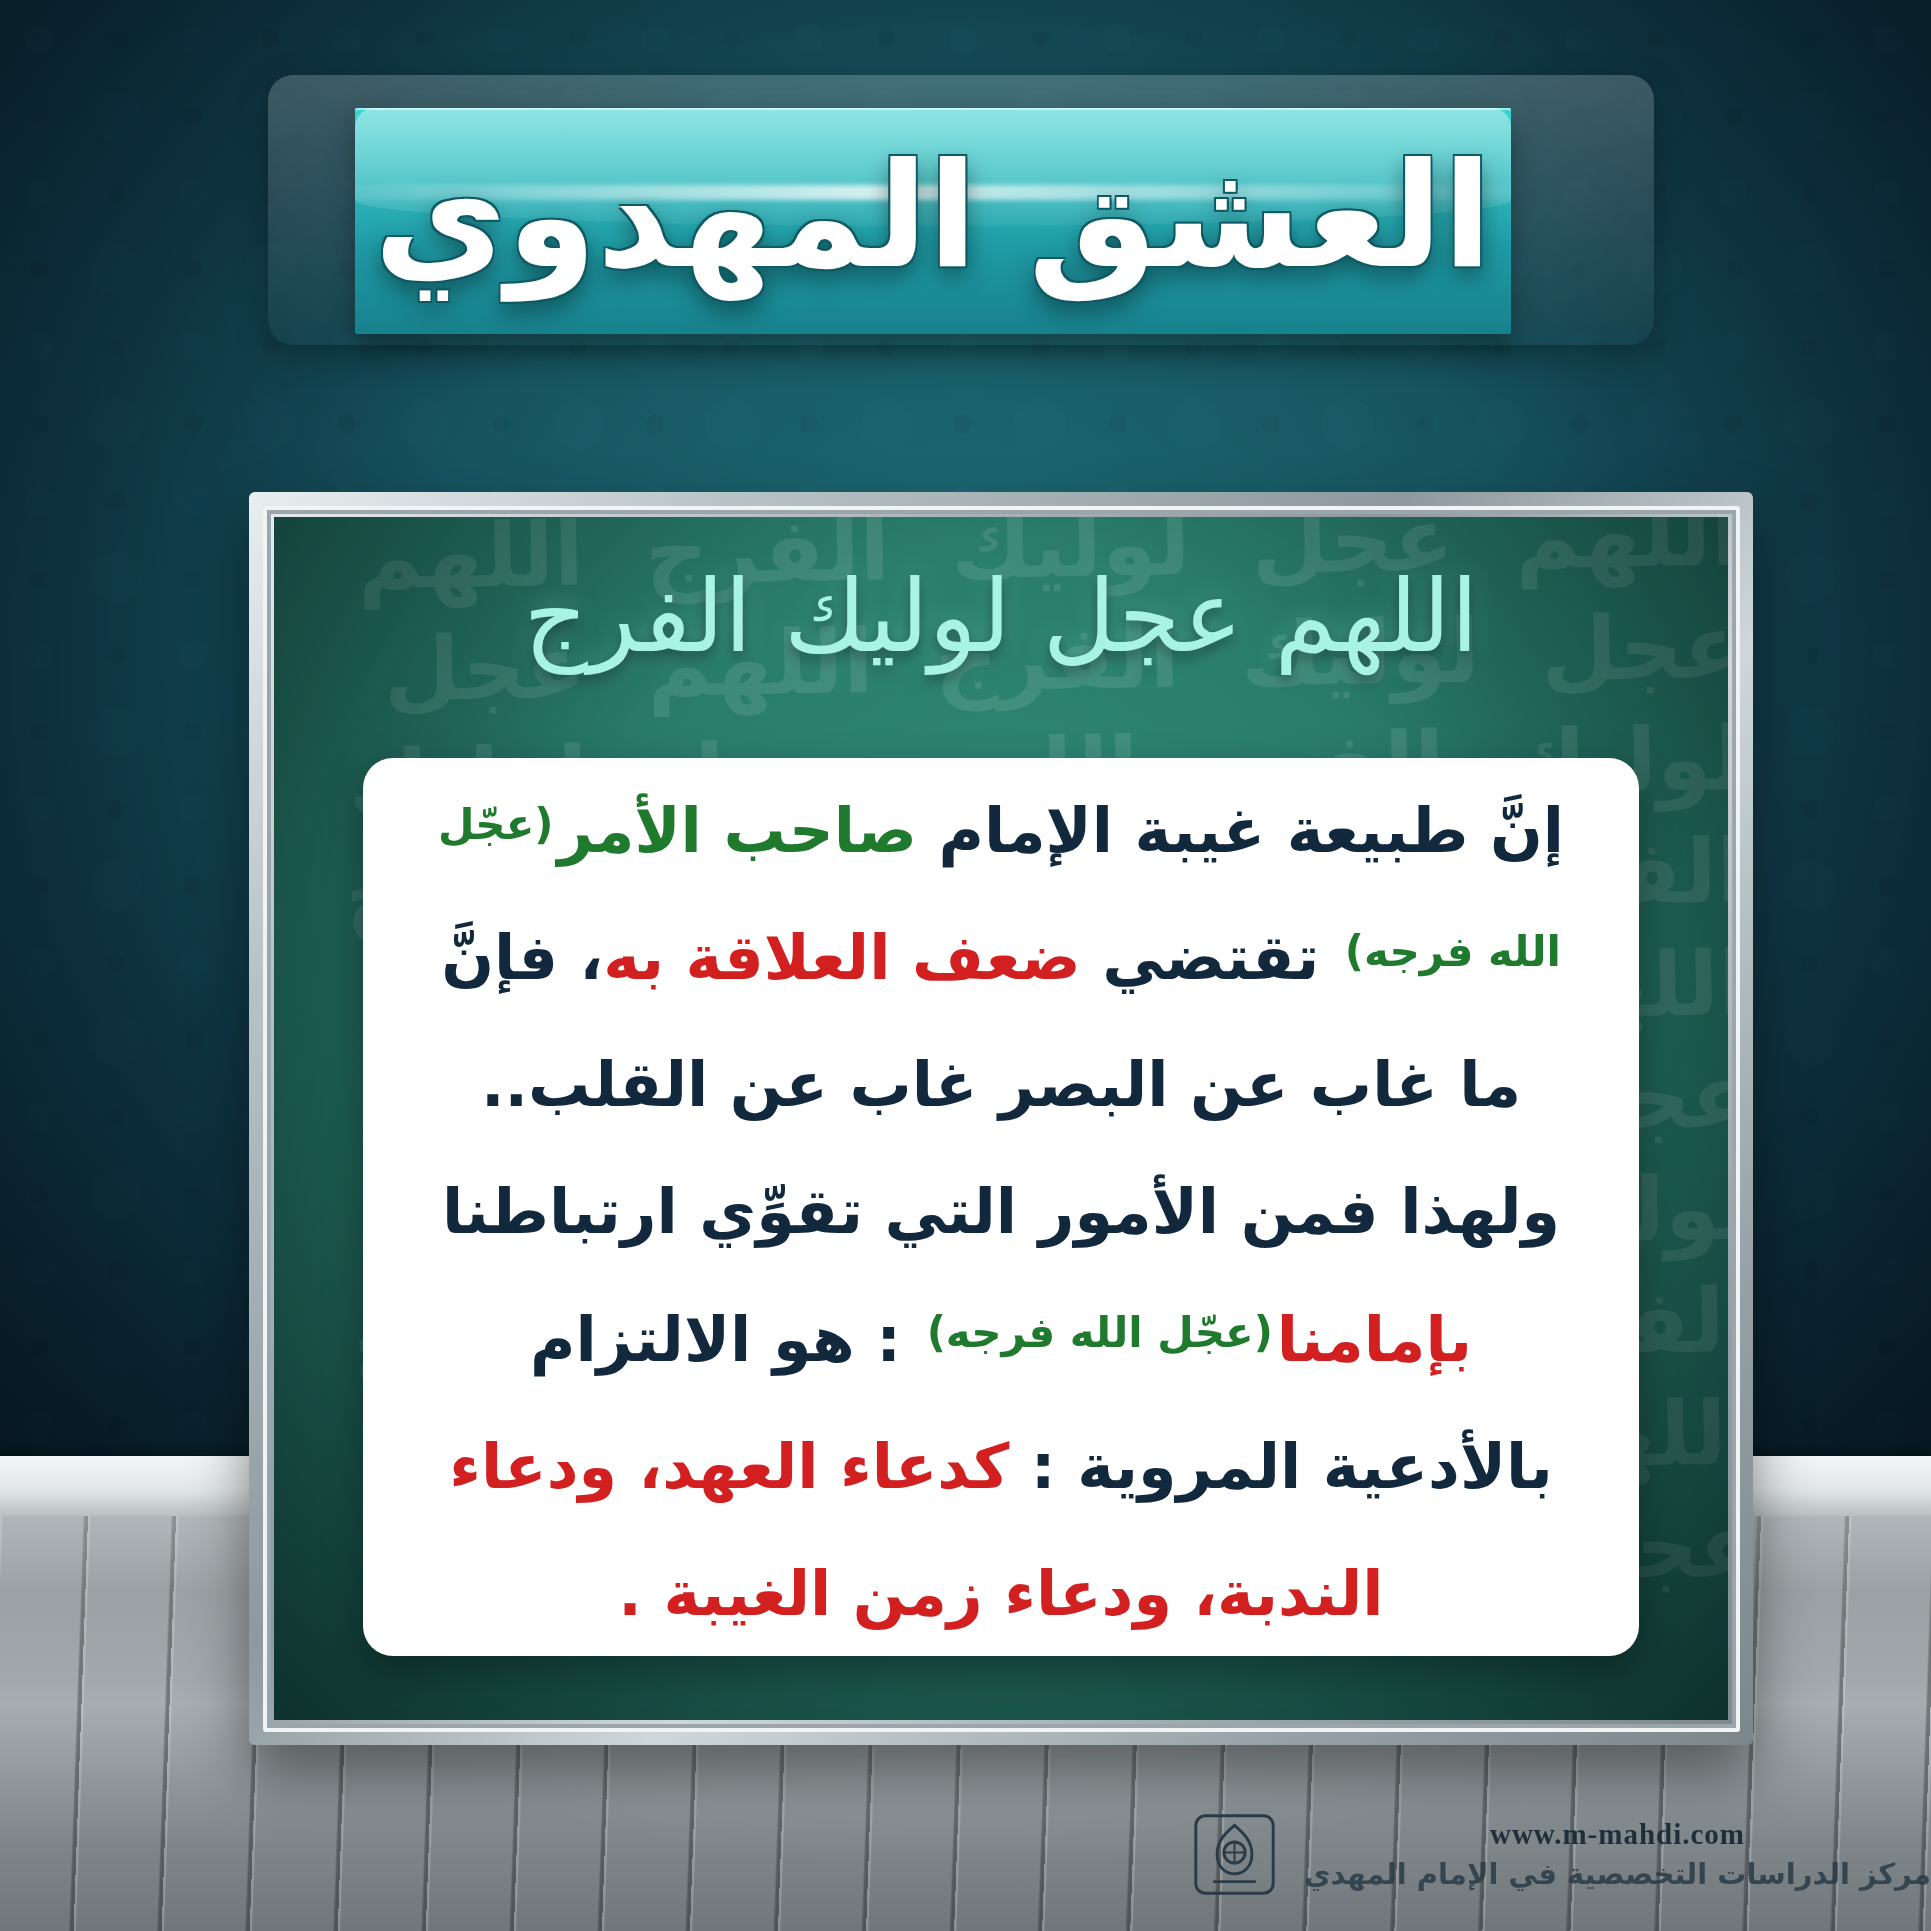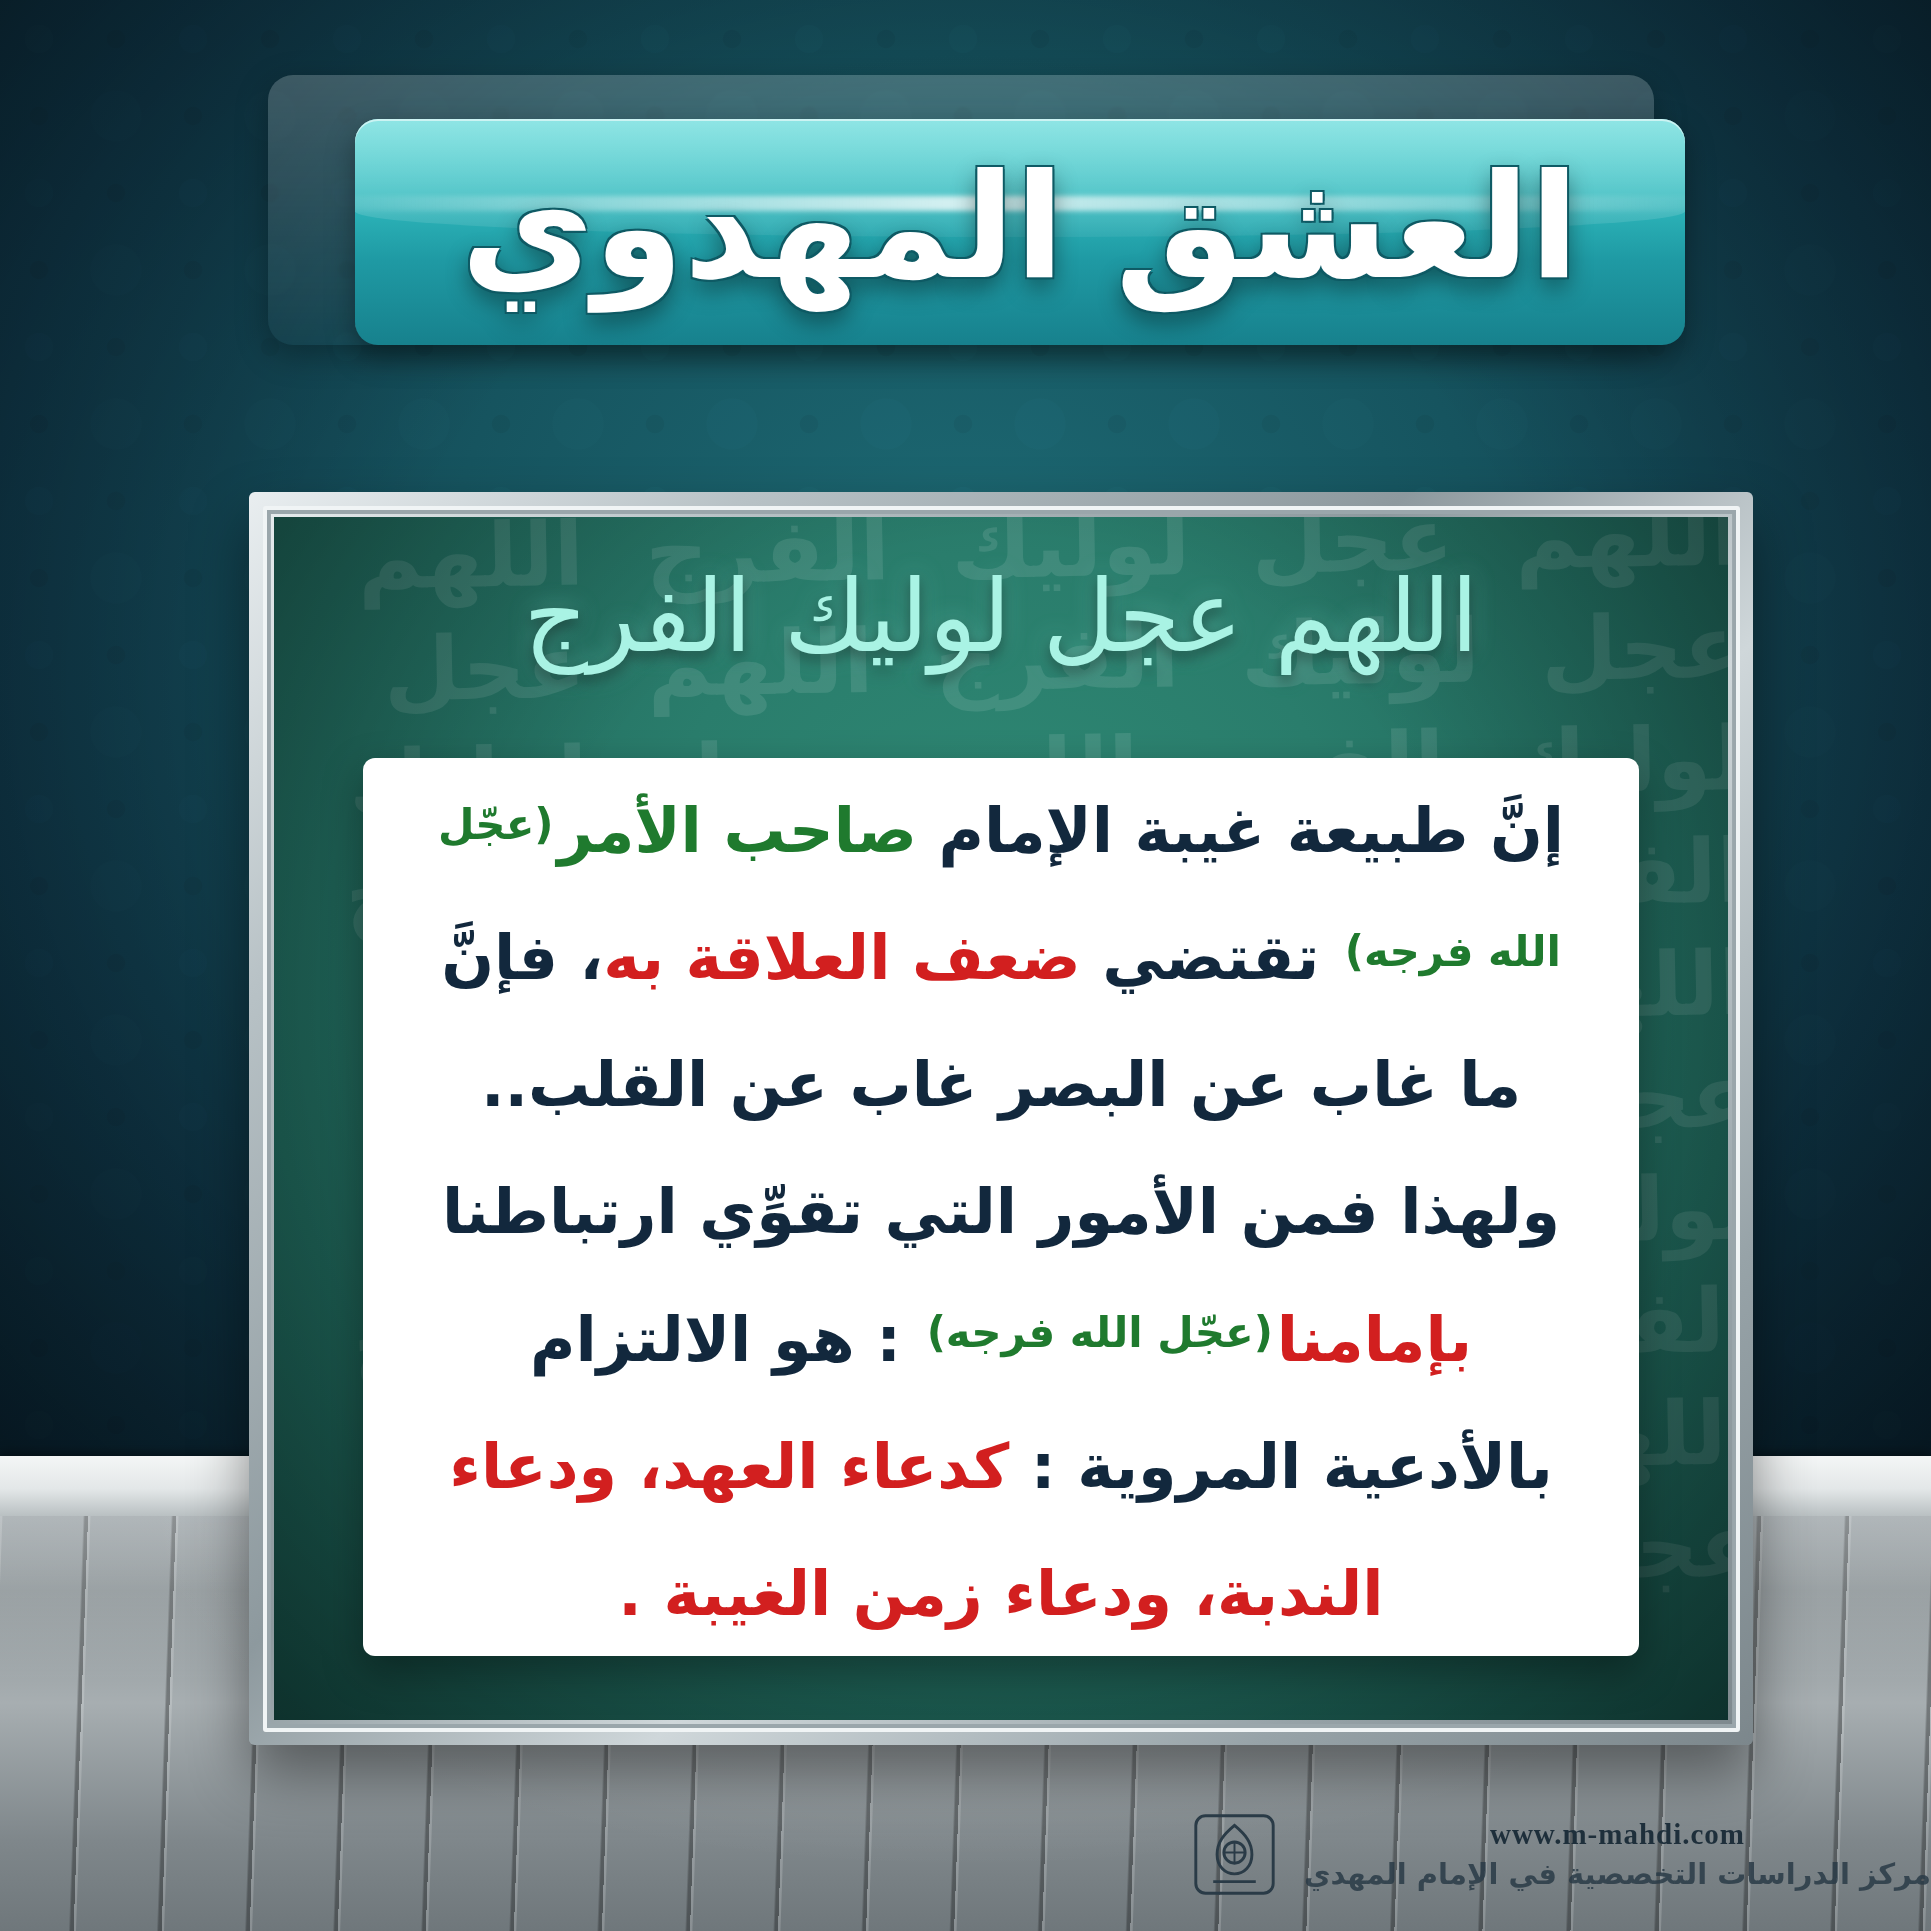--- a/index.html
+++ b/index.html
@@ -99,29 +99,28 @@
     height: 270px;
     border-radius: 25px;
     background: linear-gradient(180deg, rgba(255,255,255,0.20), rgba(255,255,255,0.02));
     box-shadow: 0 9.7px 33px rgba(0,0,0,0.30);
     backdrop-filter: blur(1px);
   }
   .title-inner {
     position: absolute;
     left: 355px;
     top: 108px;
-    width: 1330px;
+    width: 1156px;
     height: 226px;
-    border-radius: 23px;
+    border-radius: 2px;
     background:
       linear-gradient(180deg, #3fd3d2 0%, #2fb9bd 34%, #1f9aa4 62%, #17818d 100%);
     box-shadow: inset 0 1.9px 0 rgba(255,255,255,0.55),
                 0 11.6px 29px rgba(0,0,0,0.35);
     overflow: hidden;
-    margin-top: 11px;
   }
   .title-gloss {
     position: absolute;
     left: 0; top: 0;
     width: 100%;
     height: 52%;
     background: linear-gradient(180deg, rgba(255,255,255,0.42), rgba(255,255,255,0.06));
     border-radius: 19.3px 19.3px 50% 50% / 19.3px 19.3px 22% 22%;
     pointer-events: none;
   }
@@ -222,21 +221,21 @@
   }
 
   
   .card {
     position: absolute;
     left: 89px;
     right: 89px;
     top: 241px;
     bottom: 64px;
     background: #ffffff;
-    border-radius: 12px;
+    border-radius: 30px;
     box-shadow: 0 15.4px 39px rgba(0,0,0,0.35);
     padding: 60px 71px 50px;
     box-sizing: border-box;
     display: flex;
     align-items: center;
   }
   .card-text {
     width: 100%;
     font-family: "DejaVu Sans", "Liberation Sans", sans-serif;
     font-size: 62px;

